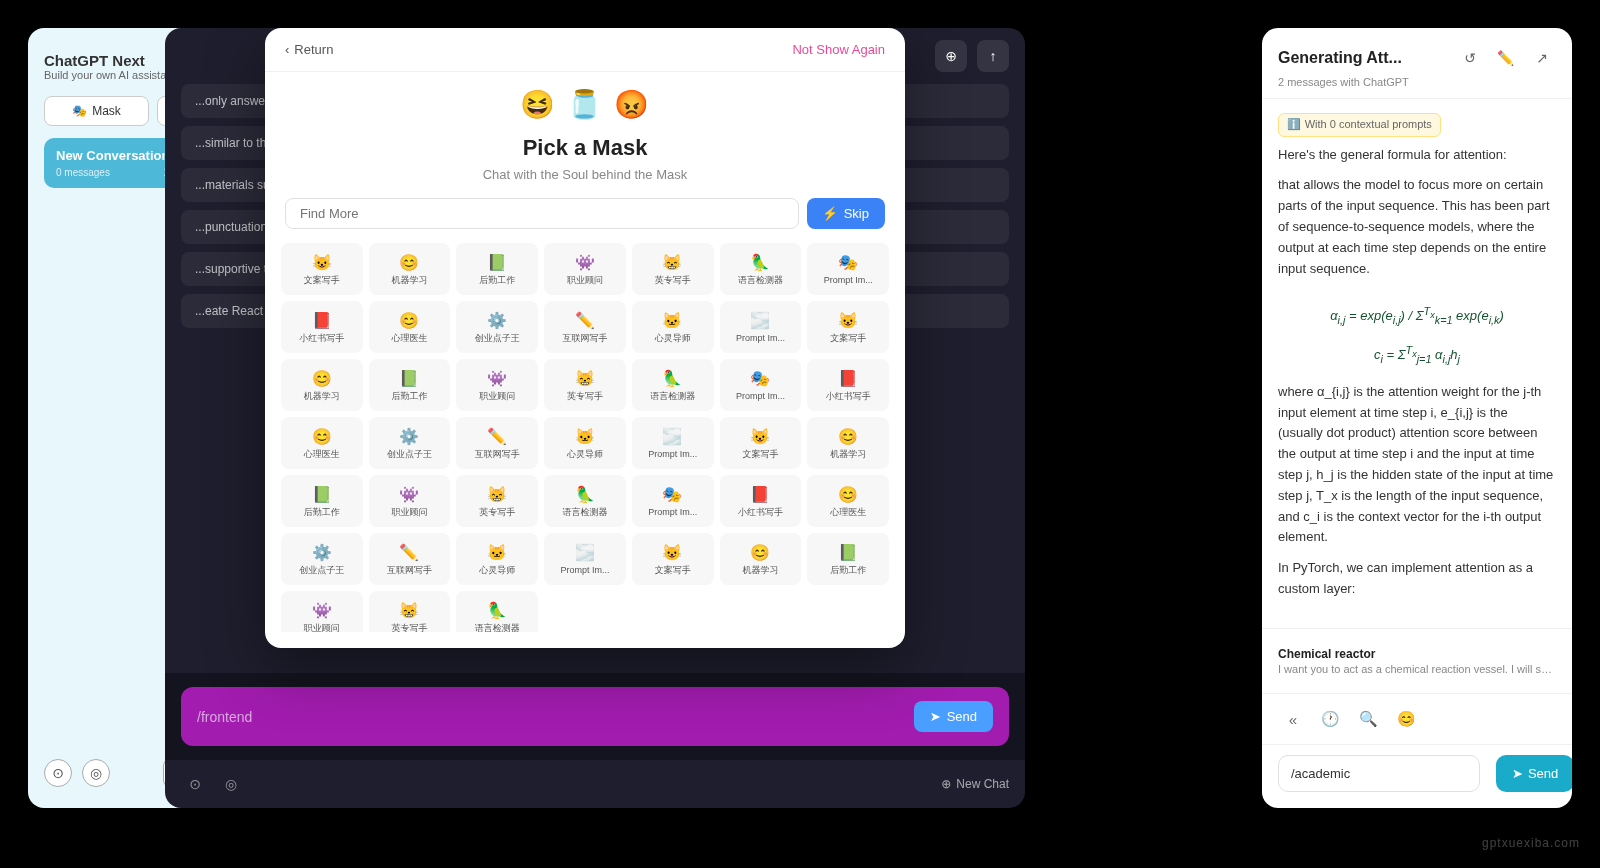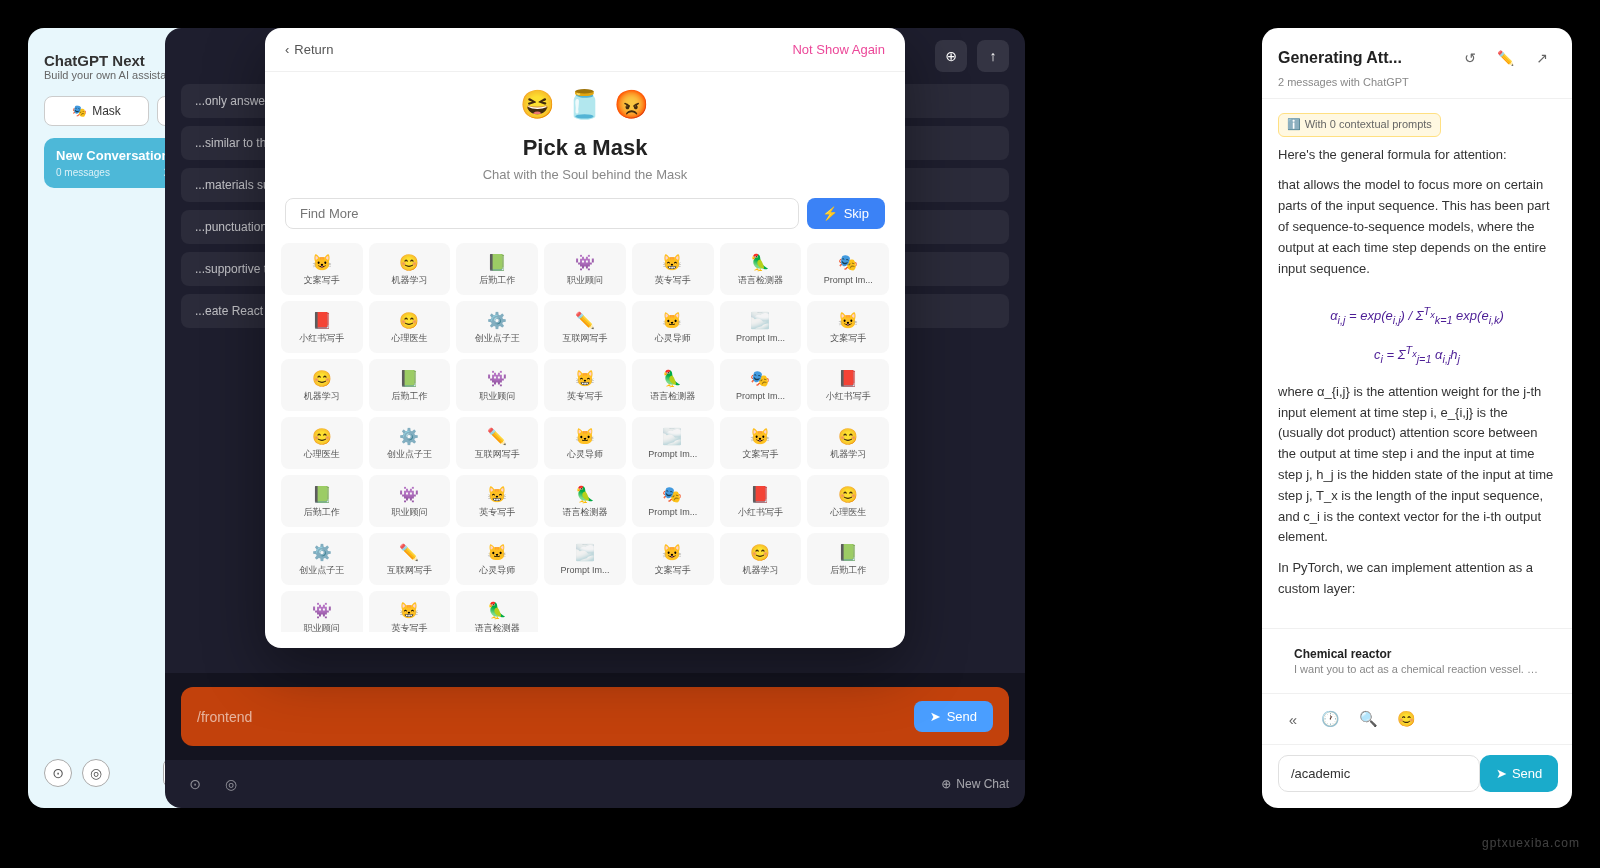--- a/index.html
+++ b/index.html
@@ -178,21 +178,21 @@
       cursor: pointer;
       white-space: nowrap;
       overflow: hidden;
       text-overflow: ellipsis;
     }
     .bottom-input-area {
       padding: 14px 16px;
       background: rgba(0,0,0,0.3);
     }
     .bottom-input-row {
-      background: #c2410c;
+      background: #a21caf;
       border-radius: 12px;
       padding: 14px 16px;
       display: flex;
       align-items: center;
       justify-content: space-between;
     }
     .bottom-input-text {
       color: rgba(255,255,255,0.6);
       font-size: 14px;
       flex: 1;
@@ -426,29 +426,29 @@
       border-radius: 6px;
       padding: 2px 8px;
       font-size: 11px;
       color: #666;
       margin-bottom: 8px;
     }
     .math-block {
       text-align: center;
       padding: 10px 0;
       font-size: 13px;
-      color: #4c1d95;
+      color: #14532d;
     }
     .math-formula {
       font-style: italic;
       margin: 4px 0;
     }
     .right-prompt-cards {
       border-top: 1px solid #f0f0f0;
-      padding: 10px 16px;
+      padding: 10px 0;
     }
     .prompt-card {
       padding: 8px 16px;
       cursor: pointer;
     }
     .prompt-card-title {
       font-size: 12px;
       font-weight: 600;
       color: #222;
       margin-bottom: 2px;
@@ -472,21 +472,21 @@
       display: flex;
       align-items: center;
       justify-content: center;
       font-size: 15px;
       color: #666;
       cursor: pointer;
       border-radius: 6px;
     }
     .right-input-area {
       display: flex;
-      gap: 0;
+      gap: 16px;
       padding: 10px 16px 16px;
       border-top: 1px solid #f0f0f0;
     }
     .right-input {
       flex: 1;
       padding: 10px 12px;
       border: 1.5px solid #e0e0e0;
       border-radius: 10px;
       font-size: 13px;
       outline: none;

